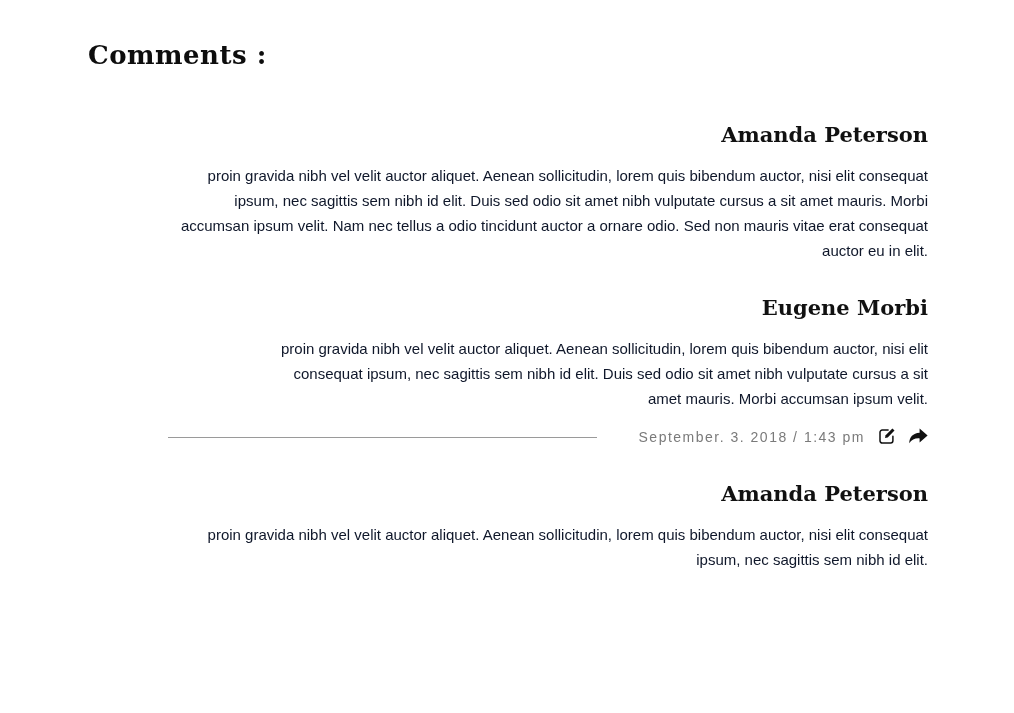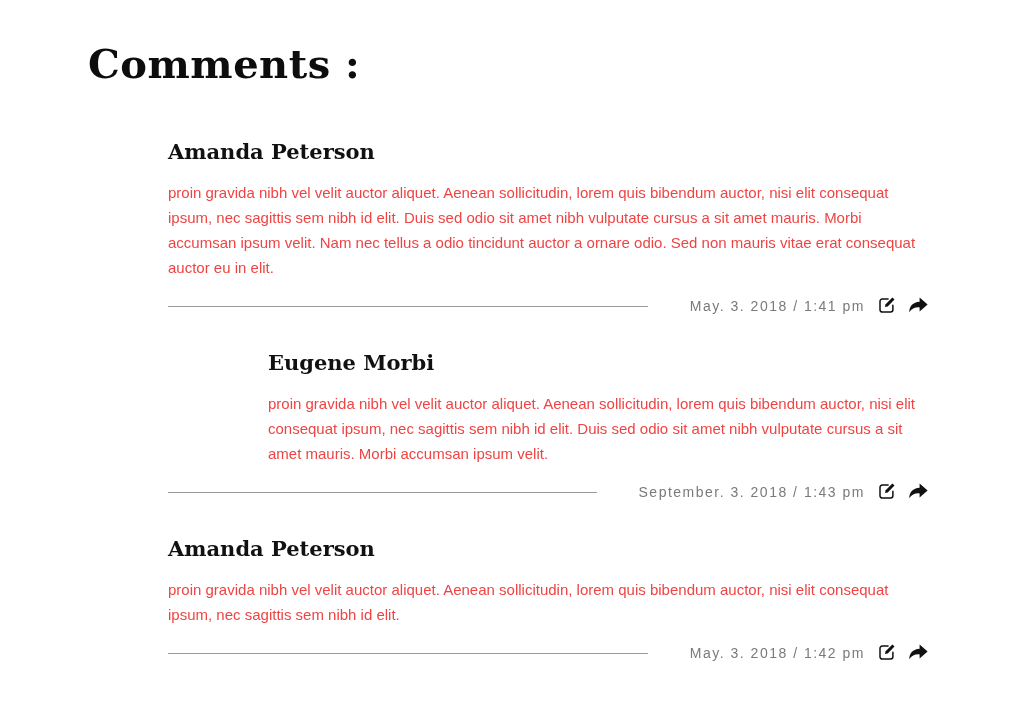--- a/index.html
+++ b/index.html
@@ -8,43 +8,44 @@
     width: 1014px;
     min-height: 713px;
     font-family: "Liberation Sans", sans-serif;
     position: relative;
     overflow: hidden;
   }
   .page-title {
     margin: 40px 0 0 88px;
     font-family: "DejaVu Serif", "Liberation Serif", serif;
     font-weight: 700;
-    font-size: 40px;
+    font-size: 26px;
     color: #0d0d0d;
     letter-spacing: 0.5px;
   }
   .comments-list {
     margin: 50px 0 0 168px;
     width: 760px;
+    text-align: right;
   }
   .comment { margin-bottom: 30px; }
   .comment .content { padding-left: 0; }
   .comment.nested .content { padding-left: 100px; }
   .author-name {
     font-family: "DejaVu Serif", "Liberation Serif", serif;
     font-weight: 700;
     font-size: 21px;
     color: #111111;
     line-height: 30px;
   }
   .comment-body {
     margin-top: 13px;
     font-size: 15px;
     line-height: 25px;
-    color: #ef4444;
+    color: #0f172a;
     font-weight: 400;
   }
   .comment-meta {
     margin-top: 14px;
     display: flex;
     align-items: center;
     height: 24px;
   }
   .meta-divider {
     flex: 1;
@@ -74,39 +75,20 @@
 
 <h2 class="page-title">Comments :</h2>
 
 <section class="comments-list">
 
   <article class="comment">
     <div class="content">
       <h3 class="author-name">Amanda Peterson</h3>
       <p class="comment-body">proin gravida nibh vel velit auctor aliquet. Aenean sollicitudin, lorem quis bibendum auctor, nisi elit consequat ipsum, nec sagittis sem nibh id elit. Duis sed odio sit amet nibh vulputate cursus a sit amet mauris. Morbi accumsan ipsum velit. Nam nec tellus a odio tincidunt auctor a ornare odio. Sed non mauris vitae erat consequat auctor eu in elit.</p>
     </div>
-    <div class="comment-meta">
-      <span class="meta-divider"></span>
-      <span class="comment-date">May. 3. 2018 / 1:41 pm</span>
-      <button class="icon-btn edit">
-        <span>
-          <svg width="17" height="17" viewBox="0 0 17 17">
-            <path d="M13.9 9.2v4.6c0 1.2-1 2.2-2.2 2.2H3.2C2 16 1 15 1 13.8V5.3c0-1.2 1-2.2 2.2-2.2h5.9" fill="none" stroke="#111" stroke-width="1.5" stroke-linecap="round"></path>
-            <path d="M6.6 8.3l6.8-6.8 2.1 2.1-6.8 6.8-2.7.6z" fill="#111"></path>
-          </svg>
-        </span>
-      </button>
-      <button class="icon-btn share">
-        <span>
-          <svg width="20" height="16" viewBox="0 0 20 16">
-            <path d="M11.6 4.7V.6L19.6 7.5l-8 7v-4.1C7 10.1 3.7 11.5 1.2 15.2c.3-6.2 3.6-10 10.4-10.5z" fill="#111"></path>
-          </svg>
-        </span>
-      </button>
-    </div>
   </article>
 
   <article class="comment nested">
     <div class="content">
       <h3 class="author-name">Eugene Morbi</h3>
       <p class="comment-body">proin gravida nibh vel velit auctor aliquet. Aenean sollicitudin, lorem quis bibendum auctor, nisi elit consequat ipsum, nec sagittis sem nibh id elit. Duis sed odio sit amet nibh vulputate cursus a sit amet mauris. Morbi accumsan ipsum velit.</p>
     </div>
     <div class="comment-meta">
       <span class="meta-divider"></span>
       <span class="comment-date">September. 3. 2018 / 1:43 pm</span>
@@ -126,34 +108,15 @@
         </span>
       </button>
     </div>
   </article>
 
   <article class="comment">
     <div class="content">
       <h3 class="author-name">Amanda Peterson</h3>
       <p class="comment-body">proin gravida nibh vel velit auctor aliquet. Aenean sollicitudin, lorem quis bibendum auctor, nisi elit consequat ipsum, nec sagittis sem nibh id elit.</p>
     </div>
-    <div class="comment-meta">
-      <span class="meta-divider"></span>
-      <span class="comment-date">May. 3. 2018 / 1:42 pm</span>
-      <button class="icon-btn edit">
-        <span>
-          <svg width="17" height="17" viewBox="0 0 17 17">
-            <path d="M13.9 9.2v4.6c0 1.2-1 2.2-2.2 2.2H3.2C2 16 1 15 1 13.8V5.3c0-1.2 1-2.2 2.2-2.2h5.9" fill="none" stroke="#111" stroke-width="1.5" stroke-linecap="round"></path>
-            <path d="M6.6 8.3l6.8-6.8 2.1 2.1-6.8 6.8-2.7.6z" fill="#111"></path>
-          </svg>
-        </span>
-      </button>
-      <button class="icon-btn share">
-        <span>
-          <svg width="20" height="16" viewBox="0 0 20 16">
-            <path d="M11.6 4.7V.6L19.6 7.5l-8 7v-4.1C7 10.1 3.7 11.5 1.2 15.2c.3-6.2 3.6-10 10.4-10.5z" fill="#111"></path>
-          </svg>
-        </span>
-      </button>
-    </div>
   </article>
 
 </section>
 
 </body></html>

